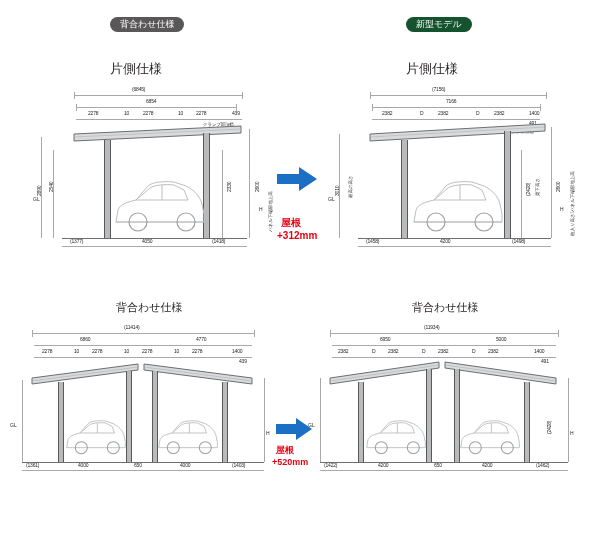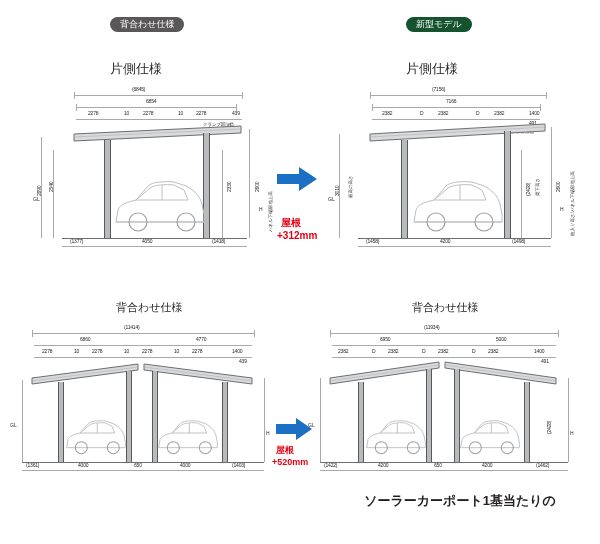--- a/index.html
+++ b/index.html
@@ -409,15 +409,14 @@
   </div>
 
   <div style="position:absolute;left:276px;top:418px;">
     <svg width="36" height="22" viewBox="0 0 36 22">
         <polygon points="0,6 20,6 20,0 36,11 20,22 20,16 0,16" fill="#1b6fc4"></polygon>
       </svg>
   </div>
   <div class="redtxt" style="left:276px;top:444px;font-size:9px;">屋根</div>
   <div class="redtxt" style="left:272px;top:457px;font-size:9px;">+520mm</div>
 
-  <div class="footer" style="left:330px;top:492px;width:260px;">ソーラーカーポート1基当たりの</div>
 
 </div>
 
 </body></html>

